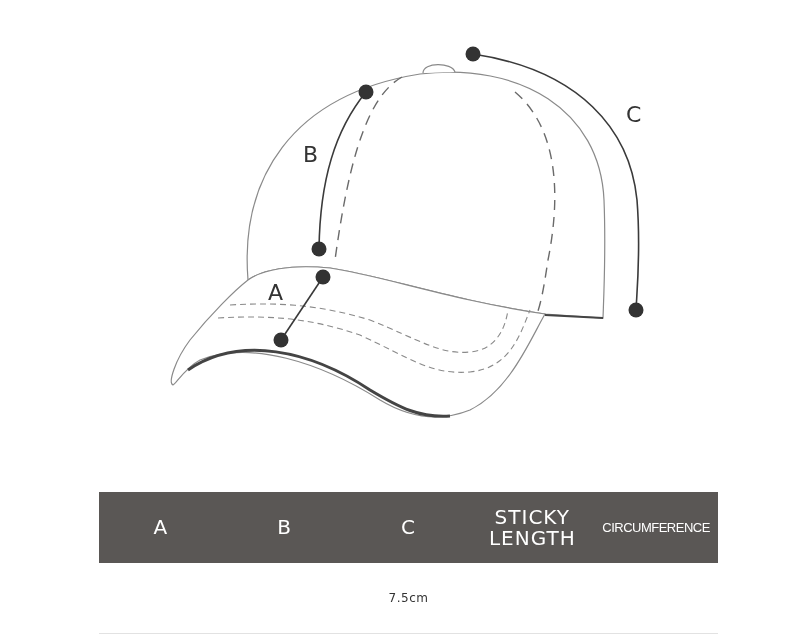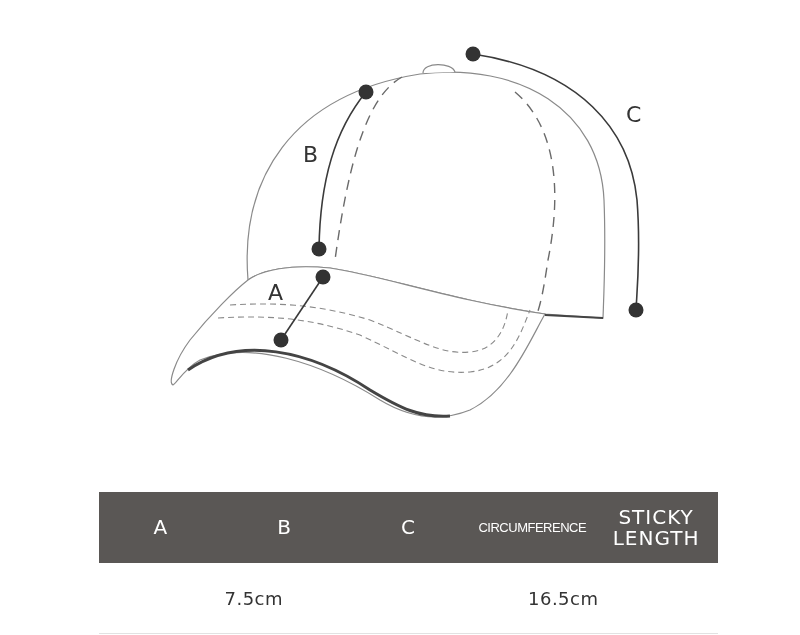--- a/index.html
+++ b/index.html
@@ -4,21 +4,21 @@
   <style>
     html, body { margin: 0; padding: 0; background: #ffffff; }
     body { width: 800px; height: 635px; position: relative; overflow: hidden; font-family: "DejaVu Sans", sans-serif; }
     #diagram { position: absolute; left: 0; top: 0; width: 800px; height: 480px; }
     .label { position: absolute; font-size: 22px; color: #333333; font-family: "DejaVu Sans", sans-serif; }
     #size-table { position: absolute; left: 99px; top: 492px; width: 619px; }
     .thead { display: flex; height: 71px; background: #5a5755; }
     .th { flex: 1; display: flex; align-items: center; justify-content: center; color: #ffffff; font-size: 20px; text-align: center; line-height: 21px; letter-spacing: 1px; }
     .th.small { font-size: 13px; letter-spacing: -0.5px; font-family: "Liberation Sans", sans-serif; }
     .tbody { display: flex; height: 70px; border-bottom: 1px solid #e2e2e2; }
-    .td { flex: 1; display: flex; align-items: center; justify-content: center; color: #333333; font-size: 18px; letter-spacing: 0.5px; }
+    .td { flex: 1; display: flex; align-items: center; justify-content: center; color: #333333; font-size: 12px; letter-spacing: 0.5px; }
   </style>
 </head>
 <body>
 
 <svg id="diagram" viewBox="0 0 800 480" xmlns="http://www.w3.org/2000/svg">
 
   <path d="M248,280 C240,180 290,95 420,74 C520,62 600,110 604,200 C606,250 604,290 603,318 L545,314 C450,300 380,275 330,268 C290,264 262,270 248,280 Z" fill="#ffffff" stroke="#8a8a8a" stroke-width="1.2"></path>
 
   <path d="M423,73 C423,62 452,62 455,72" fill="#ffffff" stroke="#8a8a8a" stroke-width="1.2"></path>
 
@@ -47,25 +47,24 @@
 
 <span class="label" style="left:268px; top:280px;">A</span>
 <span class="label" style="left:303px; top:142px;">B</span>
 <span class="label" style="left:626px; top:102px;">C</span>
 
 <div id="size-table">
   <div class="thead">
     <div class="th">A</div>
     <div class="th">B</div>
     <div class="th">C</div>
-    <div class="th small">CIRCUMFERENCE</div>
     <div class="th">
       <div>
         <div>STICKY</div>
         <div>LENGTH</div>
       </div>
     </div>
+    <div class="th small">CIRCUMFERENCE</div>
   </div>
   <div class="tbody">
     <div class="td">7.5cm</div>
-    <div class="td">16.5cm</div>
   </div>
 </div>
 
 </body></html>

